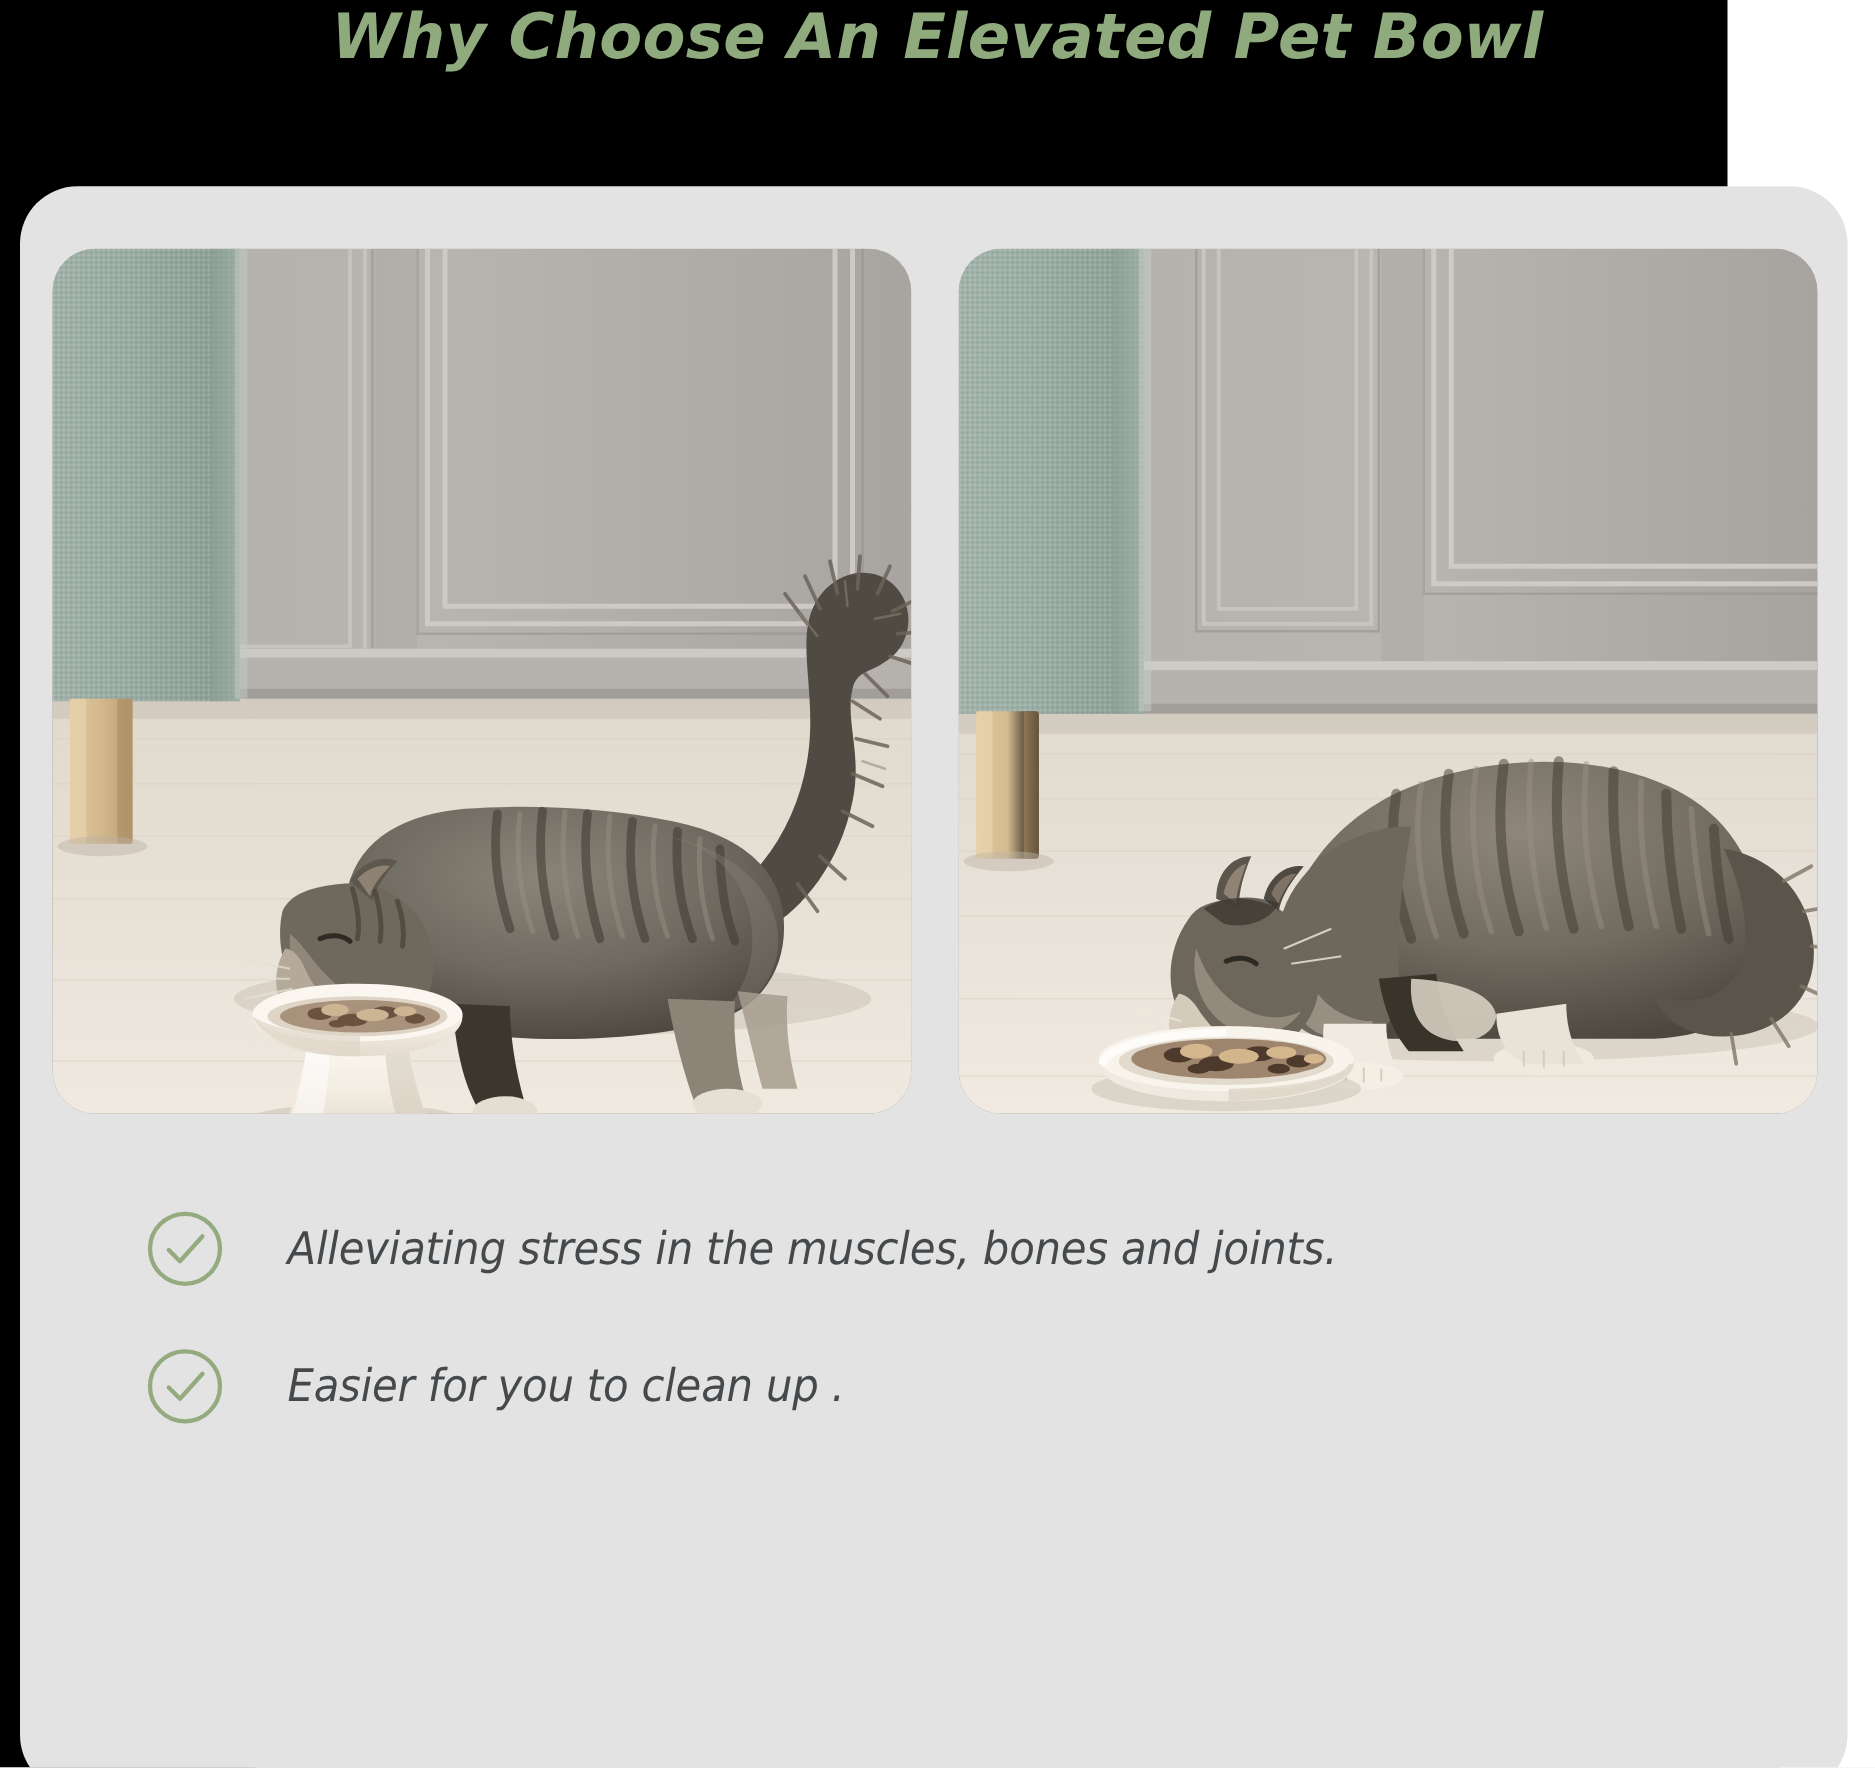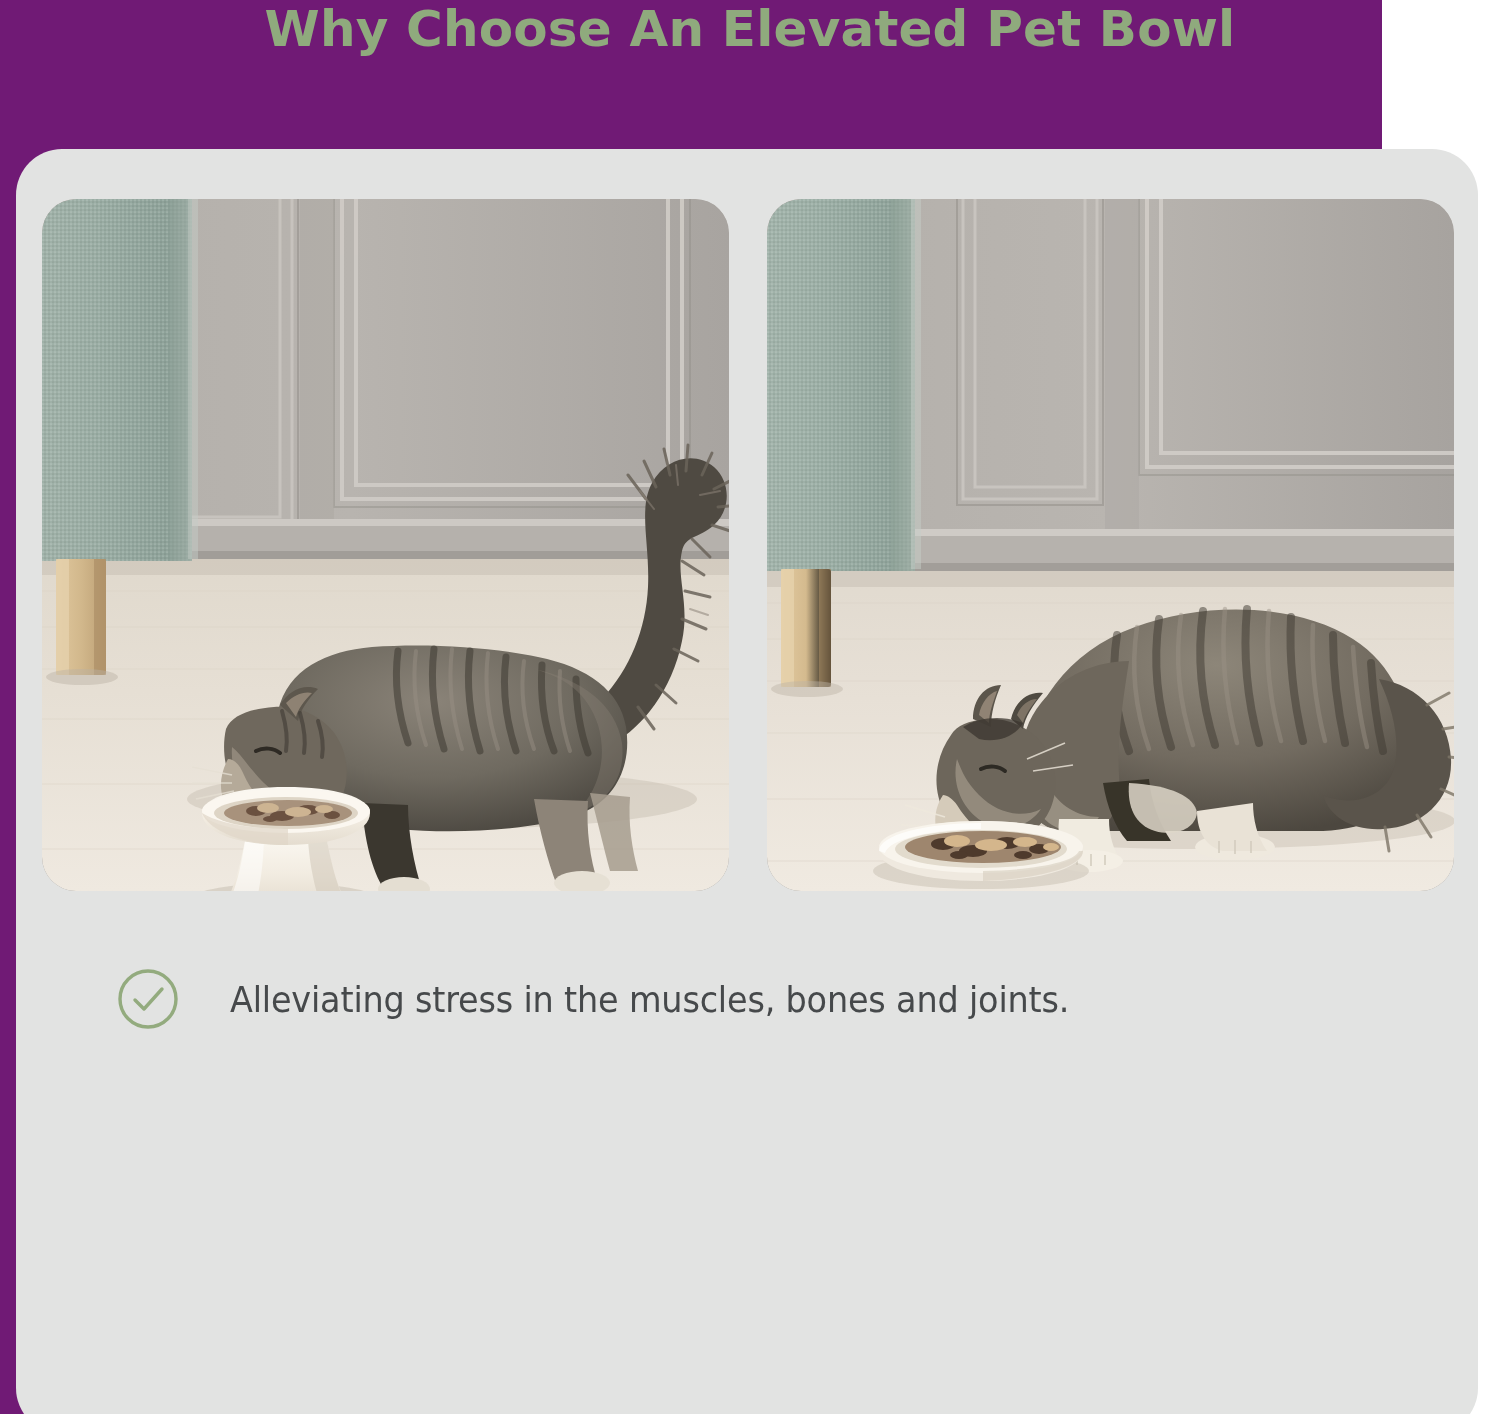--- a/index.html
+++ b/index.html
@@ -7,21 +7,22 @@
     width: 1500px;
     height: 1414px;
     background: #ffffff;
     font-family: "DejaVu Sans", sans-serif;
     overflow: hidden;
   }
   .page {
     position: relative;
     width: 1382px;
     height: 1414px;
-    background: #701a75;
+    background: #000000;
+    font-style: italic;
   }
 
   
   .title {
     position: absolute;
     top: -2px;
     left: 0;
     width: 1500px;
     text-align: center;
     font-family: "DejaVu Sans", sans-serif;
@@ -580,16 +581,25 @@
           <svg viewBox="0 0 64 64">
             <circle cx="32" cy="32" r="28" fill="none" stroke="#93ab7e" stroke-width="3.4"></circle>
             <path d="M19 33 L28 42 L46 22" fill="none" stroke="#93ab7e" stroke-width="3.4" stroke-linecap="round" stroke-linejoin="round"></path>
           </svg>
         </span>
         <span class="benefit-text">Alleviating stress in the muscles, bones and joints.</span>
       </div>
 
 
 
+      <div class="benefit-row">
+        <span class="check-icon">
+          <svg viewBox="0 0 64 64">
+            <circle cx="32" cy="32" r="28" fill="none" stroke="#93ab7e" stroke-width="3.4"></circle>
+            <path d="M19 33 L28 42 L46 22" fill="none" stroke="#93ab7e" stroke-width="3.4" stroke-linecap="round" stroke-linejoin="round"></path>
+          </svg>
+        </span>
+        <span class="benefit-text">Easier for you to clean up .</span>
+      </div>
 
     </div>
   </div>
 </div>
 
 </body></html>

